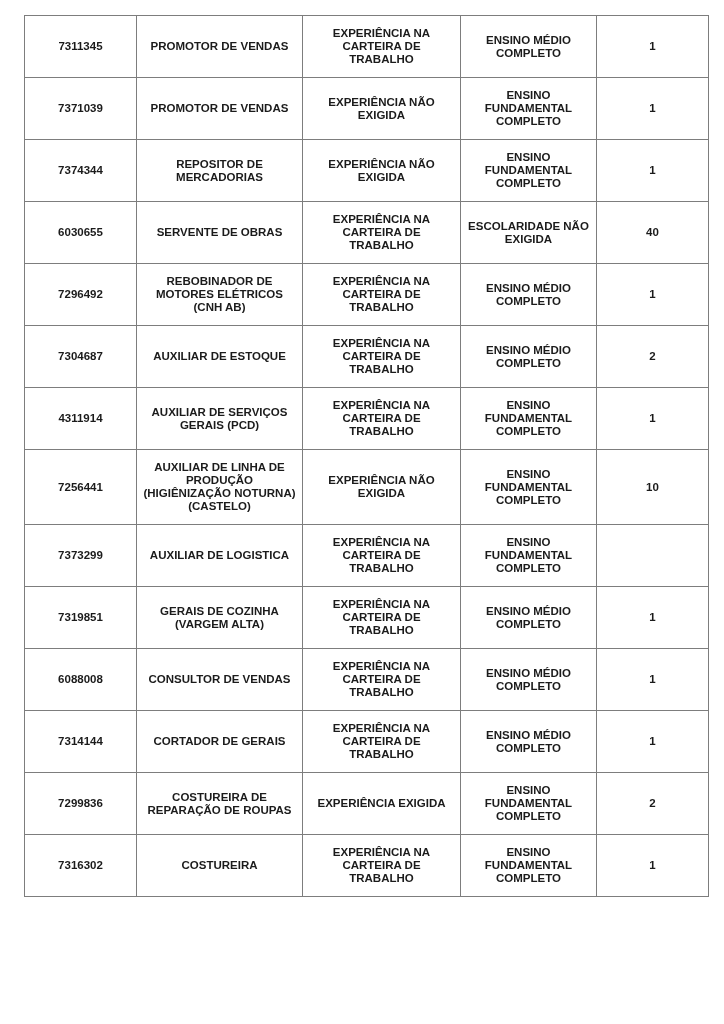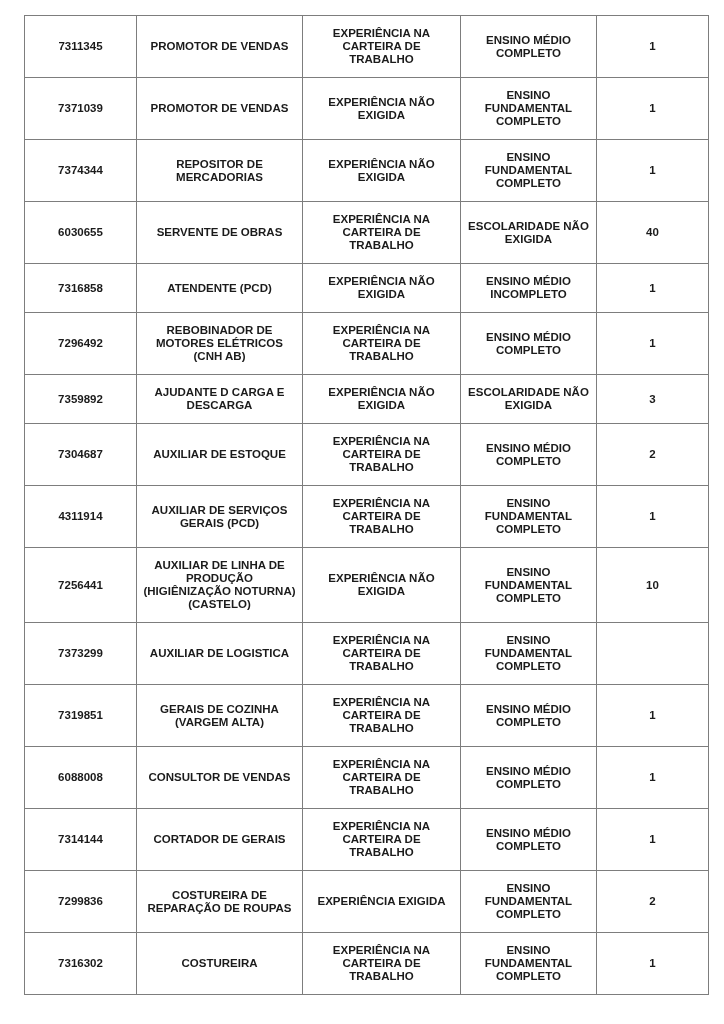--- a/index.html
+++ b/index.html
@@ -75,39 +75,25 @@
           <td>1</td>
         </tr>
         <tr>
           <td>6030655</td>
           <td>SERVENTE DE OBRAS</td>
           <td>EXPERIÊNCIA NA CARTEIRA DE TRABALHO</td>
           <td>ESCOLARIDADE NÃO EXIGIDA</td>
           <td>40</td>
         </tr>
         <tr>
-          <td>7316858</td>
-          <td>ATENDENTE (PCD)</td>
-          <td>EXPERIÊNCIA NÃO EXIGIDA</td>
-          <td>ENSINO MÉDIO INCOMPLETO</td>
-          <td>1</td>
-        </tr>
-        <tr>
           <td>7296492</td>
           <td>REBOBINADOR DE MOTORES ELÉTRICOS (CNH AB)</td>
           <td>EXPERIÊNCIA NA CARTEIRA DE TRABALHO</td>
           <td>ENSINO MÉDIO COMPLETO</td>
           <td>1</td>
-        </tr>
-        <tr>
-          <td>7359892</td>
-          <td>AJUDANTE D CARGA E DESCARGA</td>
-          <td>EXPERIÊNCIA NÃO EXIGIDA</td>
-          <td>ESCOLARIDADE NÃO EXIGIDA</td>
-          <td>3</td>
         </tr>
         <tr>
           <td>7304687</td>
           <td>AUXILIAR DE ESTOQUE</td>
           <td>EXPERIÊNCIA NA CARTEIRA DE TRABALHO</td>
           <td>ENSINO MÉDIO COMPLETO</td>
           <td>2</td>
         </tr>
         <tr>
           <td>4311914</td>

